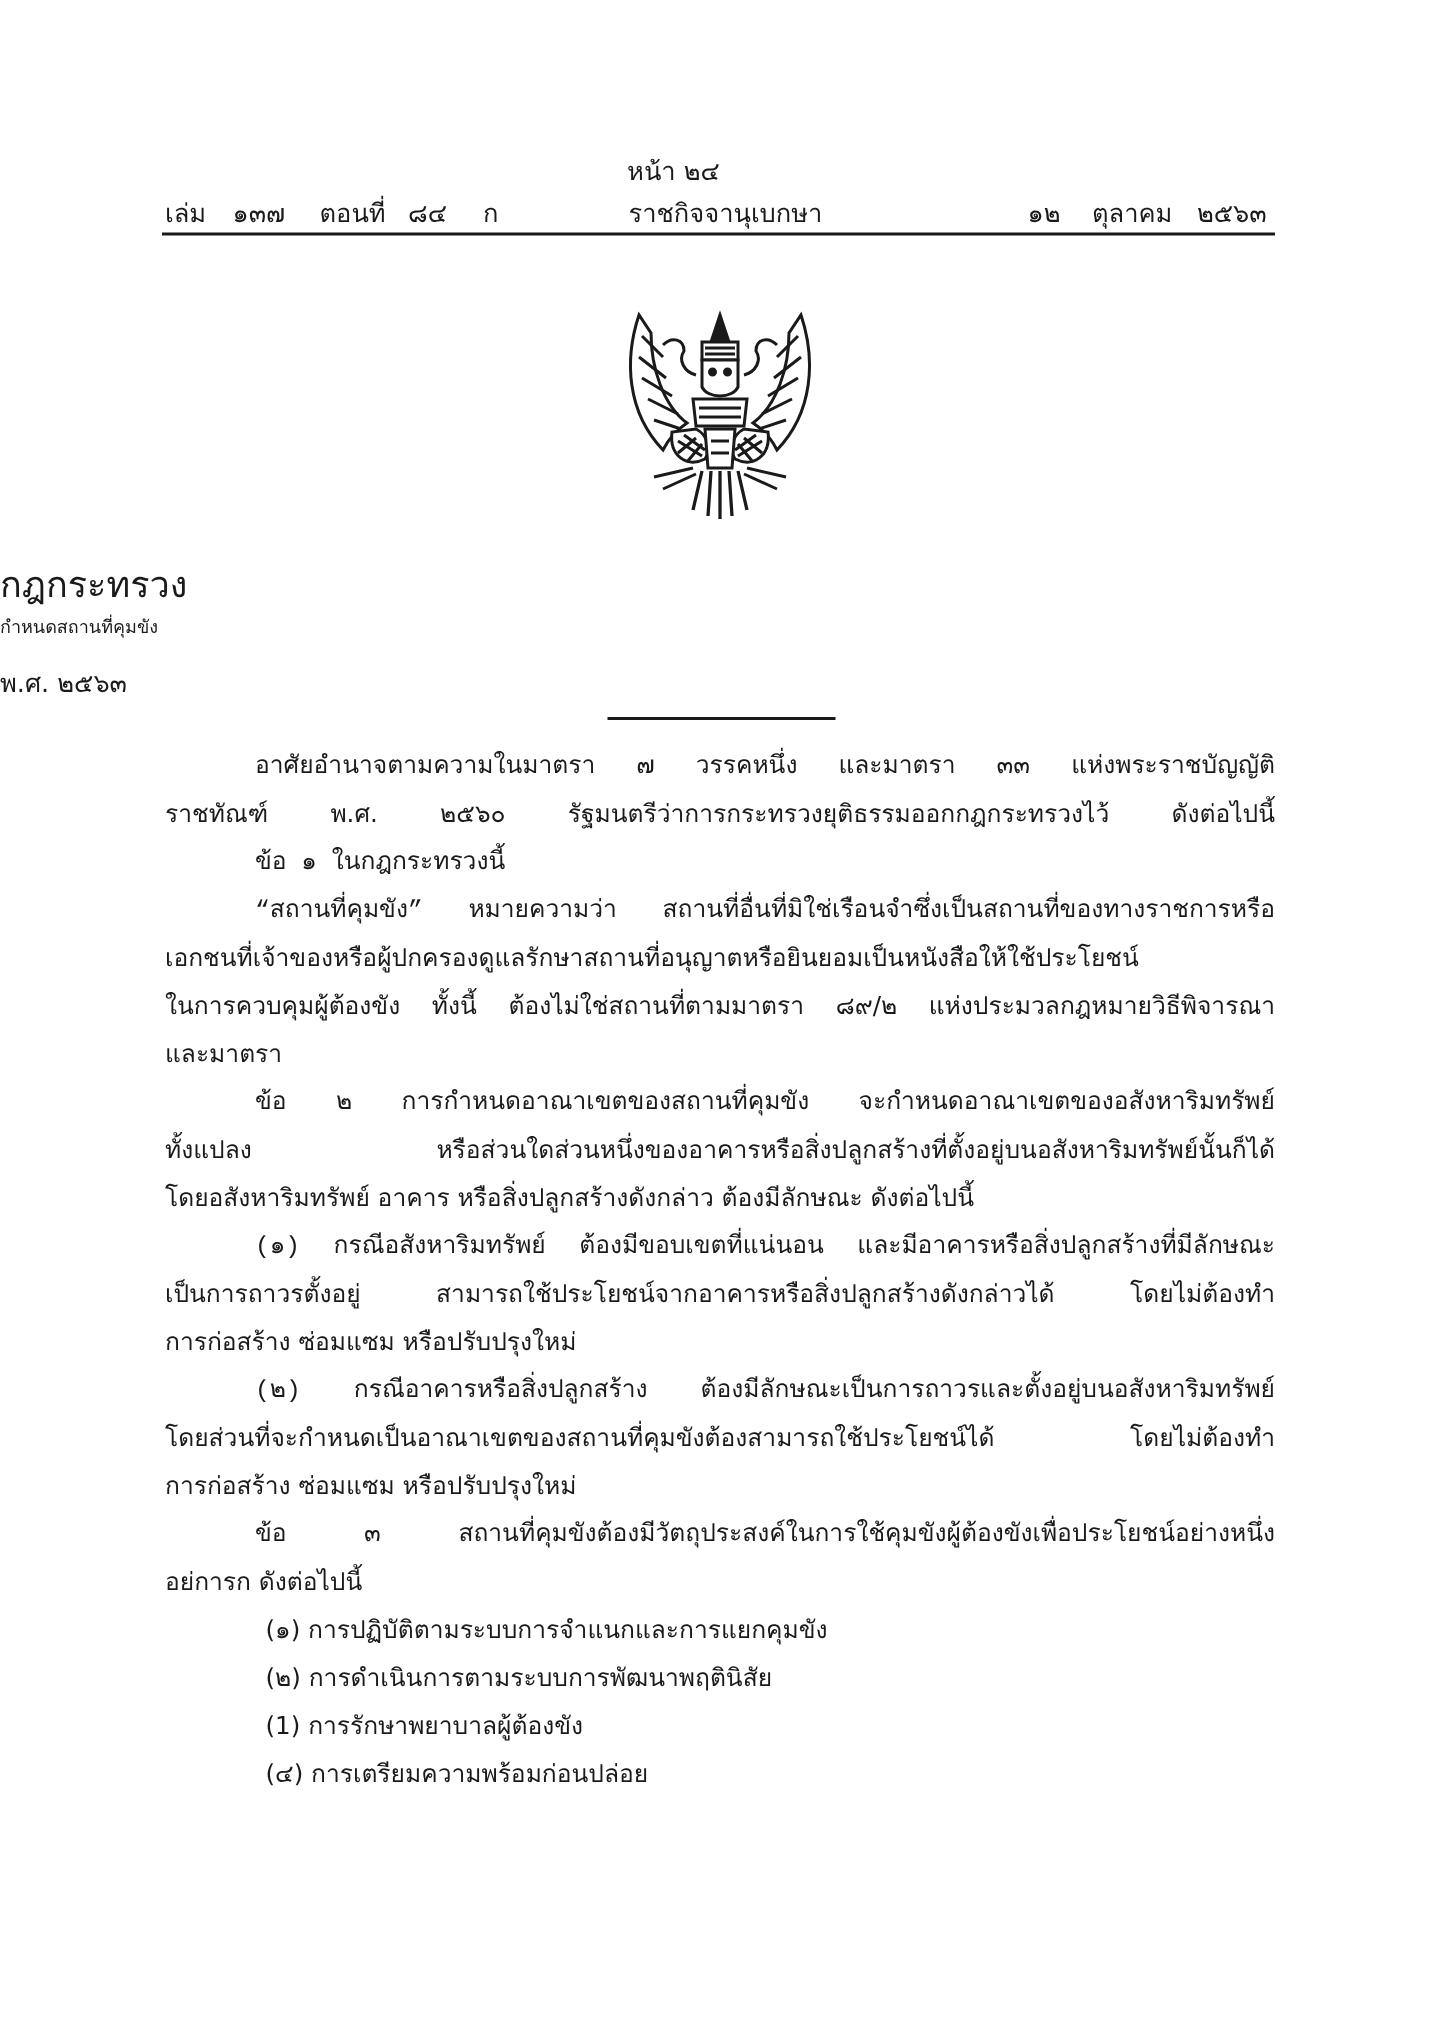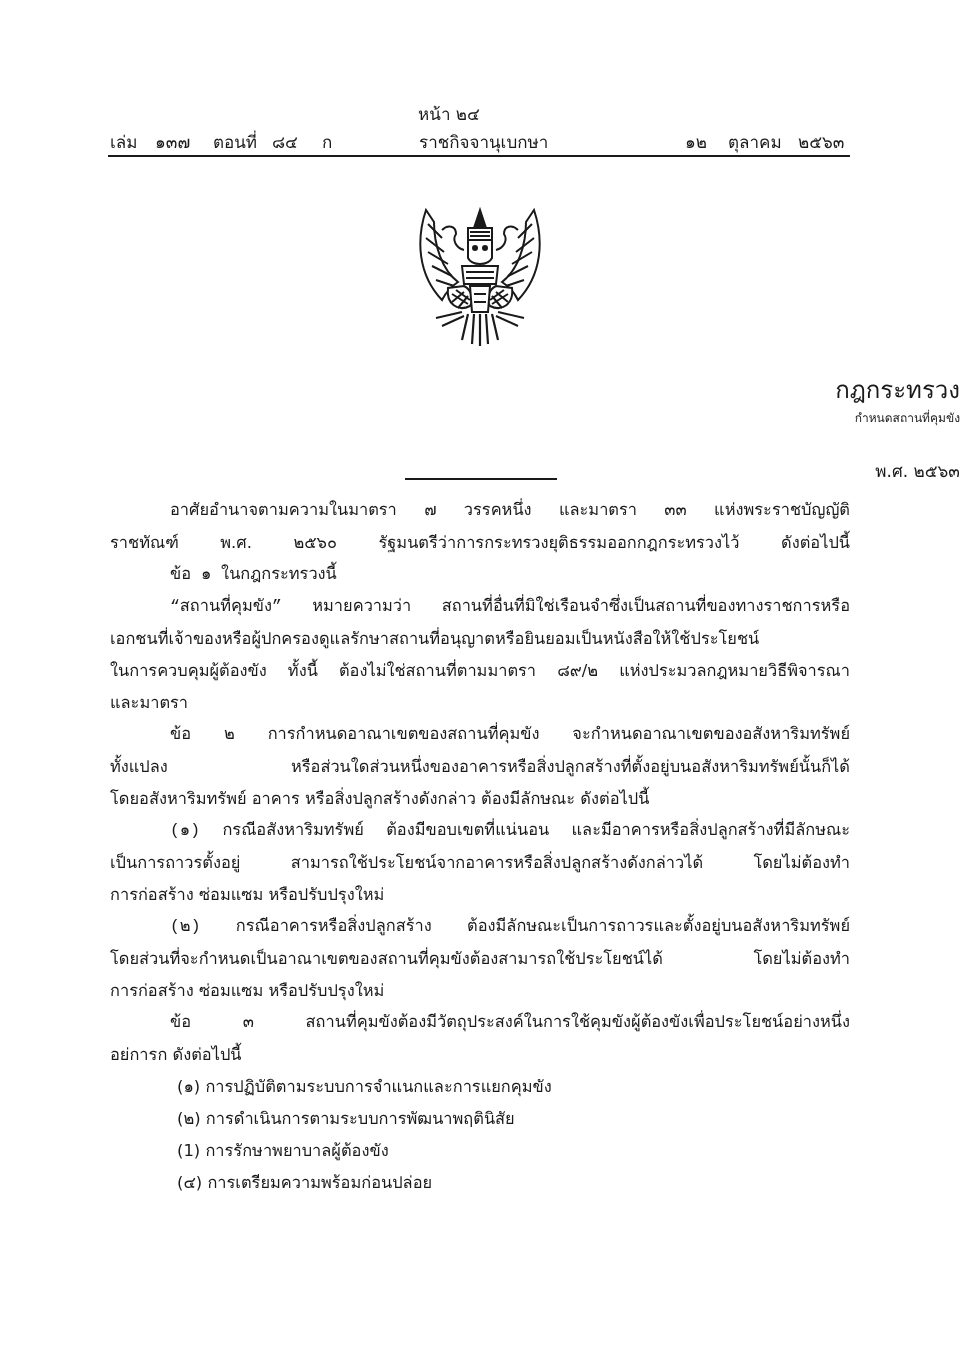--- a/index.html
+++ b/index.html
@@ -5,24 +5,24 @@
   html, body { margin: 0; padding: 0; background: #ffffff; }
   body {
     width: 960px; height: 1358px; position: relative; overflow: hidden;
     font-family: "DejaVu Sans", sans-serif; color: #1a1a1a;
   }
   .abs { position: absolute; white-space: nowrap; }
   .hdr { font-size: 17px; top: 128px; }
   .pagenum { left: 0; width: 898px; text-align: center; top: 100px; font-size: 17px; }
   .hdr-rule { position: absolute; left: 108px; width: 742px; top: 155px; height: 2px; background: #1a1a1a; }
   .emblem { position: absolute; left: 412px; top: 200px; width: 136px; height: 150px; }
-  .title { left: 0; width: 960px; text-align: right; }
+  .title { left: 0; width: 960px; text-align: left; }
   .t1 { top: 370px; font-size: 24px; }
   .t2 { top: 408px; font-size: 12px; }
-  .t3 { top: 441px; font-size: 17px; margin-top: 16px; }
+  .t3 { top: 441px; font-size: 17px; }
   .title-rule { position: absolute; left: 405px; width: 152px; top: 478px; height: 1.5px; background: #1a1a1a; }
   .body-line { position: absolute; left: 110px; width: 740px; font-size: 16.4px; line-height: 20px; white-space: nowrap; }
   .just { text-align: justify; text-align-last: justify; }
   .ind { left: 170px; width: 680px; font-family: Liberation Mono, monospace; }
   .ind2 { left: 177px; width: 673px; }
 </style>
 </head>
 <body>
 
 <div class="abs pagenum">หน้า ๒๔</div>

